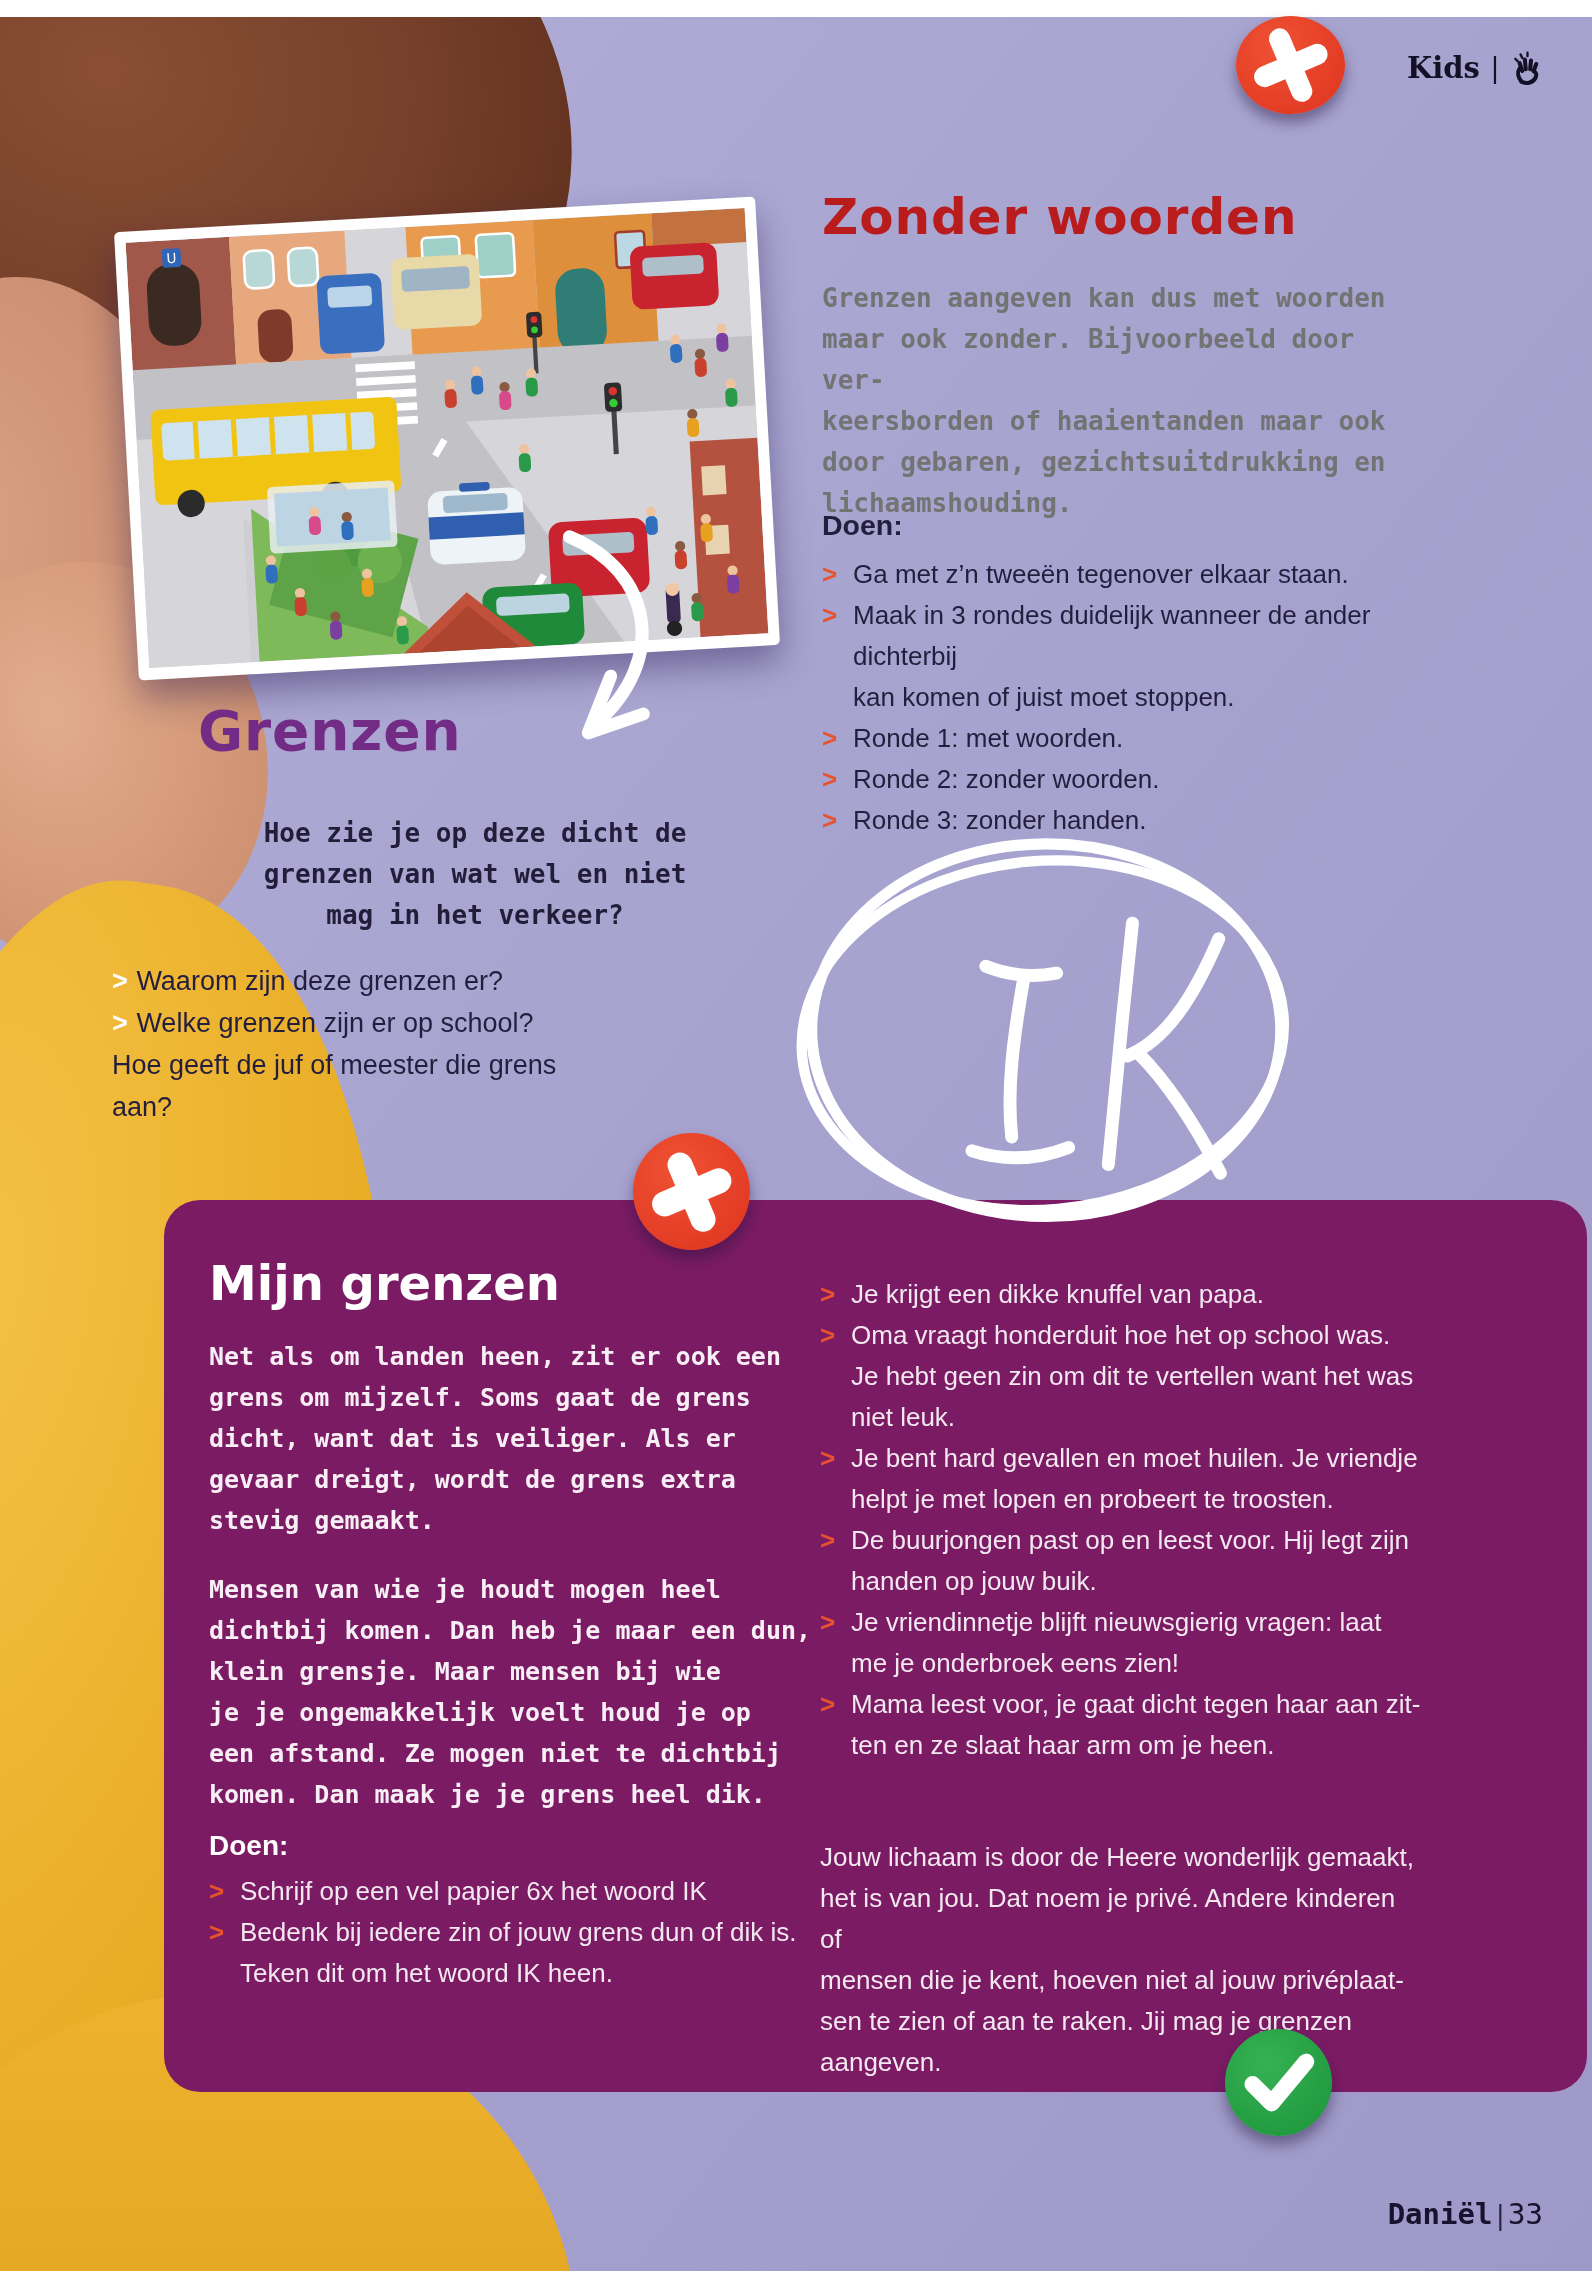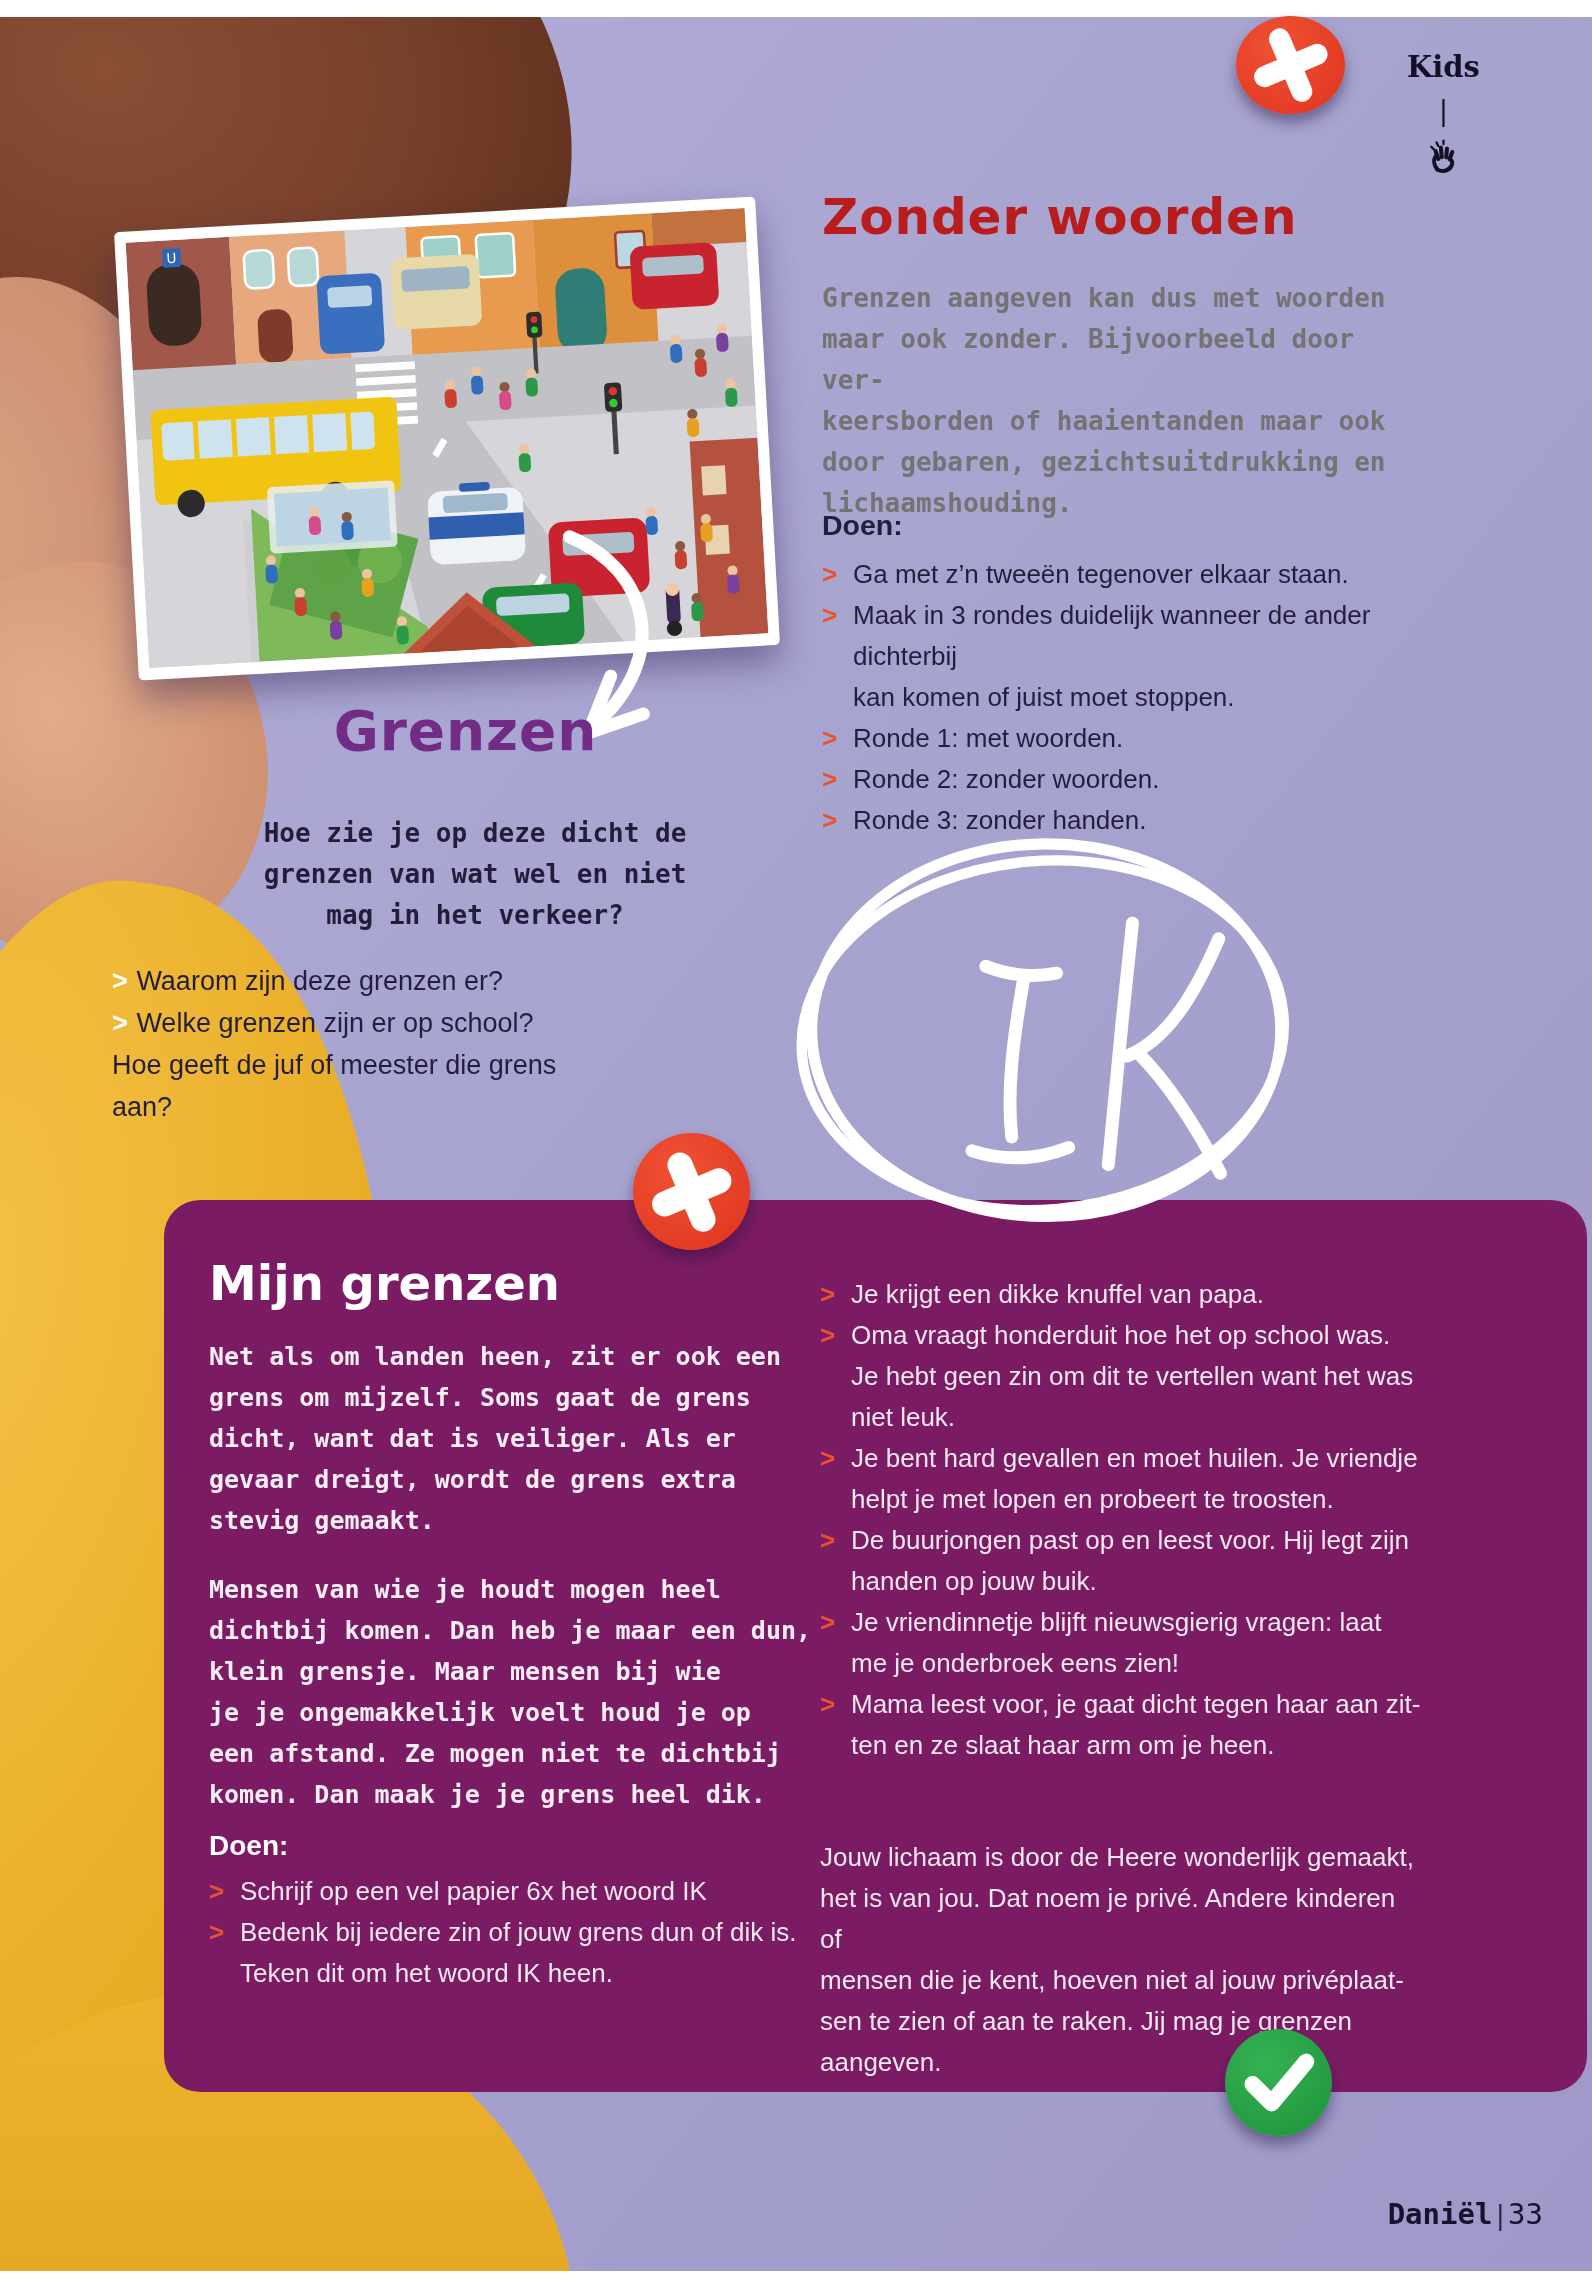--- a/index.html
+++ b/index.html
@@ -31,21 +31,21 @@
         border-radius:5.2px;padding:11.2px;box-sizing:border-box;transform:rotate(-3.2deg);
         box-shadow:0 17.3px 35px rgba(44,32,84,.45);z-index:3;}
   .scene{width:620px;height:426px;overflow:hidden;background:#cfcfd4;}
 
   
   .arrow-svg{position:absolute;left:516px;top:521px;z-index:5;}
   .ik-svg{position:absolute;left:794px;top:830px;z-index:6;}
   .sr-only{position:absolute;width:0.9px;height:0.9px;overflow:hidden;clip:rect(0 0 0 0);white-space:nowrap;}
 
   
-  .h-grenzen{position:absolute;left:198px;top:704px;width:535px;text-align:center;z-index:5;
+  .h-grenzen{position:absolute;left:198px;top:704px;width:535px;text-align:left;z-index:5;
         font:700 55px/1 "DejaVu Sans",sans-serif;color:#722c86;letter-spacing:0.9px;}
   .q-block{position:absolute;left:173px;top:813px;width:604px;text-align:center;z-index:5;
         font:700 26px/41px "DejaVu Sans Mono",monospace;color:#231d3a;white-space:pre-line;}
   .q-list{position:absolute;left:112px;top:960px;width:690px;text-align:left;z-index:5;
         font:400 27px/42px "Liberation Sans",sans-serif;color:#241e3e;}
   .q-list .chev{color:#ffffff;font-weight:700;margin-right:8.6px;}
   .q-follow{white-space:pre-line;}
 
   .h-zonder{position:absolute;left:822px;top:192px;z-index:5;
         font:700 50px/1 "DejaVu Sans",sans-serif;color:#b91c1c;letter-spacing:0.9px;}
@@ -82,21 +82,21 @@
   .badge-tr{left:1236px;top:15.5px;width:109px;height:98px;z-index:7;}
   .badge-panel{left:633px;top:1133px;width:117px;height:117px;z-index:7;}
   .badge-check{left:1225px;top:2029px;width:107px;height:107px;z-index:7;}
   .xmark{position:relative;width:100%;height:100%;transform:rotate(22deg);}
   .xmark i{position:absolute;left:50%;top:50%;width:72%;height:21%;background:#fff;border-radius:17.3px;}
   .xmark i:nth-child(1){transform:translate(-50%,-50%) rotate(45deg);}
   .xmark i:nth-child(2){transform:translate(-50%,-50%) rotate(-45deg);}
 
   
   .kids-header{position:absolute;left:1407px;top:50px;display:flex;align-items:center;gap:10.4px;z-index:7;
-        font-family:"DejaVu Serif",serif;color:#141026;flex-direction:column;}
+        font-family:"DejaVu Serif",serif;color:#141026;}
   .kids-header .brand{font-weight:700;font-size:29px;}
   .kids-header .sep{font-weight:400;font-size:28px;}
   .footer{position:absolute;right:49px;top:2197px;display:flex;align-items:baseline;gap:0;z-index:7;
         font-family:"DejaVu Sans Mono",monospace;color:#18122e;}
   .footer .mag{font-weight:700;font-size:29px;}
   .footer .sep{font-weight:400;font-size:26px;color:#2a2446;}
   .footer .pg{font-weight:400;font-size:29px;}
 </style>
 </head>
 <body>

